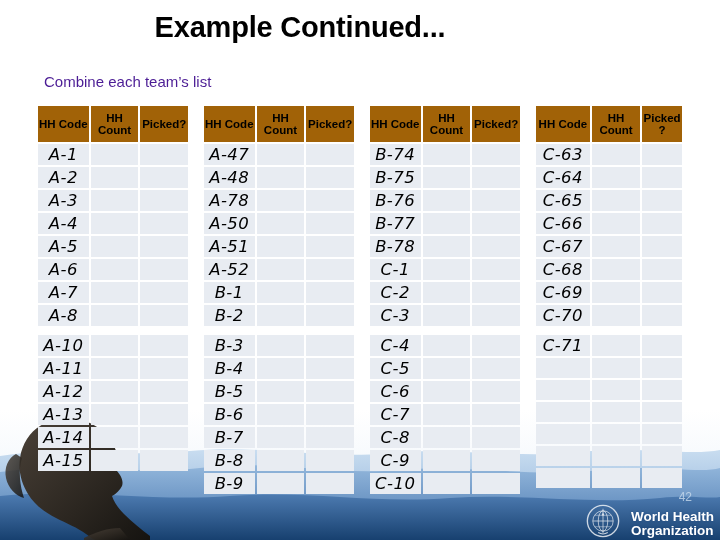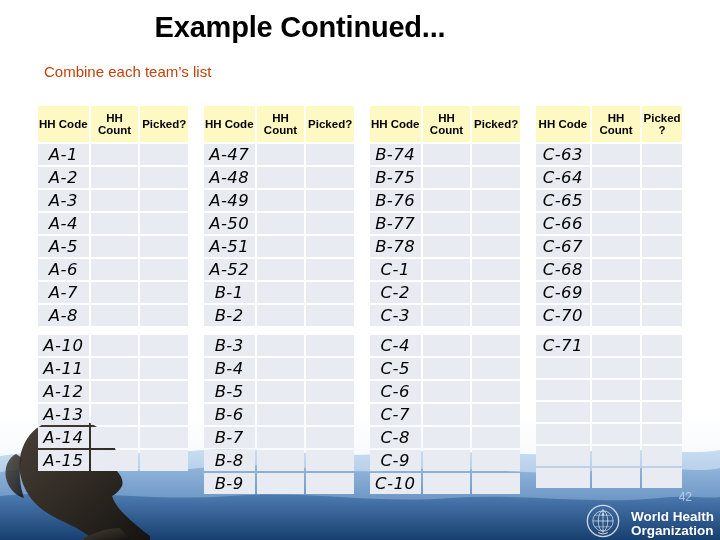--- a/index.html
+++ b/index.html
@@ -38,23 +38,23 @@
     font-weight: bold;
     color: #000000;
     letter-spacing: -0.2px;
     line-height: 34px;
   }
 
   
   #slide-subtitle {
     position: absolute;
     left: 44px;
-    top: 62px;
+    top: 72px;
     font-size: 15px;
-    color: #c2410c;
+    color: #4c1d95;
     line-height: 20px;
   }
 
   
   #tables-area {
     position: absolute;
     left: 36px;
     top: 104px;
     width: 648px;
     display: flex;
@@ -62,21 +62,21 @@
     align-items: flex-start;
   }
 
   .hh-table {
     border-collapse: separate;
     border-spacing: 2px 2px;
     table-layout: fixed;
   }
 
   .hh-table th {
-    background: #fef9c3;
+    background: #a16207;
     color: #000000;
     font-size: 11.5px;
     font-weight: bold;
     line-height: 12px;
     padding: 2px 1px;
     height: 32px;
     vertical-align: middle;
     text-align: center;
     border: 0;
   }
@@ -324,21 +324,21 @@
           <td class="code-cell">A-47</td>
           <td></td>
           <td></td>
         </tr>
         <tr>
           <td class="code-cell">A-48</td>
           <td></td>
           <td></td>
         </tr>
         <tr>
-          <td class="code-cell">A-49</td>
+          <td class="code-cell">A-78</td>
           <td></td>
           <td></td>
         </tr>
         <tr>
           <td class="code-cell">A-50</td>
           <td></td>
           <td></td>
         </tr>
         <tr>
           <td class="code-cell">A-51</td>

